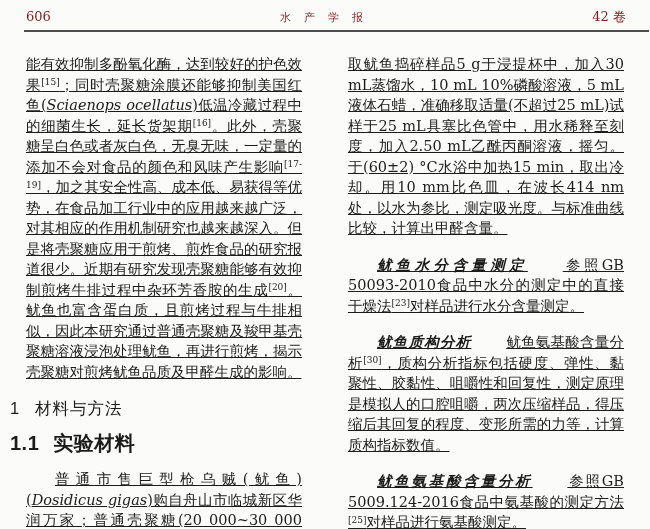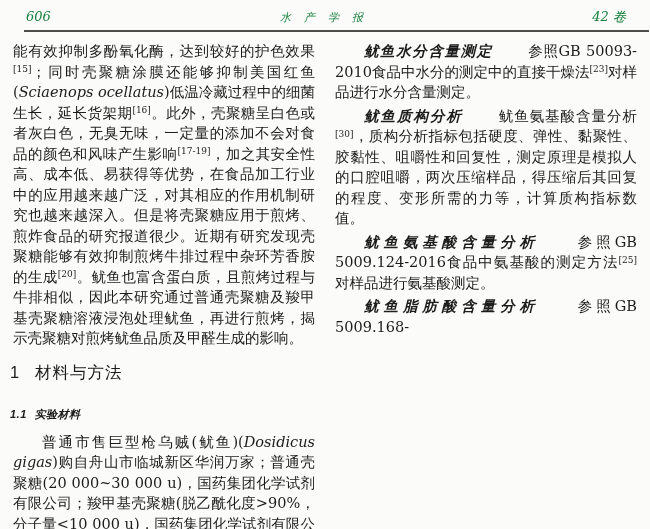--- a/index.html
+++ b/index.html
@@ -4,51 +4,51 @@
 <style>
   html,body{margin:0;padding:0;}
   body{
     width:650px;height:529px;overflow:hidden;
     background:#fbfbf9;color:#1c1c1c;
     font-family:"DejaVu Serif","Liberation Serif",serif;
   }
   .page{width:650px;height:529px;box-sizing:border-box;}
   .header{
     display:flex;justify-content:space-between;align-items:baseline;
-    padding:8px 24px 0 26px;font-size:13px;color:#15803d;font-style:italic;
+    padding:8px 24px 0 26px;font-size:13px;color:#7f1d1d;
   }
   .jtitle{letter-spacing:13px;font-size:11px;padding-left:13px;}
   .rule{border:0;border-top:2px solid #4c4c4c;margin:4px 1px 0 24px;height:0;}
   .columns{
     display:flex;gap:14px;padding:6px 6px 0 10px;box-sizing:border-box;
   }
   .col{
     width:308px;min-width:308px;
     font-size:14.5px;line-height:20.5px;
     text-align:justify;text-justify:inter-ideograph;
   }
-  p.para{margin:3px;}
+  p.para{margin:16px;text-decoration:underline;}
   p.indent{text-indent:2em;}
   sup.ref{
     font-size:9px;line-height:0;vertical-align:baseline;
     position:relative;top:-0.5em;letter-spacing:0;
   }
   .lat{font-style:italic;}
   .kai{font-weight:700;font-style:italic;letter-spacing:1px;}
   .gap{display:inline-block;width:2.4em;}
   .h1{
     font-family:"Liberation Sans","DejaVu Sans",sans-serif;
     font-size:16.5px;font-weight:400;letter-spacing:1px;
     margin:13px 0 9px 0;text-align:left;text-indent:0;
   }
   .h1 .hnum{margin-right:0.9em;}
   .h2{
     font-family:"Liberation Sans","DejaVu Sans",sans-serif;
-    font-size:11px;font-weight:700;letter-spacing:0.5px;
-    margin:22px 0 7px 0;text-align:left;text-indent:0;font-style:italic;
+    font-size:20px;font-weight:700;letter-spacing:0.5px;
+    margin:14px 0 7px 0;text-align:left;text-indent:0;
   }
   .h2 .hnum{margin-right:0.7em;}
 </style>
 </head>
 <body>
 
 <div class="page">
   <div class="header">
     <span>606</span>
     <span class="jtitle">水产学报</span>
@@ -56,19 +56,20 @@
   </div>
   <div class="rule"></div>
   <div class="columns">
     <div class="col" id="col-left">
         <p class="para"><span>能有效抑制多酚氧化酶，达到较好的护色效果</span><sup class="ref">[15]</sup><span>；同时壳聚糖涂膜还能够抑制美国红鱼(</span><span class="lat">Sciaenops ocellatus</span><span>)低温冷藏过程中的细菌生长，延长货架期</span><sup class="ref">[16]</sup><span>。此外，壳聚糖呈白色或者灰白色，无臭无味，一定量的添加不会对食品的颜色和风味产生影响</span><sup class="ref">[17-19]</sup><span>，加之其安全性高、成本低、易获得等优势，在食品加工行业中的应用越来越广泛，对其相应的作用机制研究也越来越深入。但是将壳聚糖应用于煎烤、煎炸食品的研究报道很少。近期有研究发现壳聚糖能够有效抑制煎烤牛排过程中杂环芳香胺的生成</span><sup class="ref">[20]</sup><span>。鱿鱼也富含蛋白质，且煎烤过程与牛排相似，因此本研究通过普通壳聚糖及羧甲基壳聚糖溶液浸泡处理鱿鱼，再进行煎烤，揭示壳聚糖对煎烤鱿鱼品质及甲醛生成的影响。</span></p>
         <div class="h1"><span class="hnum">1</span><span class="htitle">材料与方法</span></div>
         <div class="h2"><span class="hnum">1.1</span><span class="htitle">实验材料</span></div>
         <p class="para indent"><span>普通市售巨型枪乌贼(鱿鱼)(</span><span class="lat">Dosidicus gigas</span><span>)购自舟山市临城新区华润万家；普通壳聚糖(20 000~30 000 u)，国药集团化学试剂有限公司；羧甲基壳聚糖(脱乙酰化度&gt;90%，分子量&lt;10 000 u)，国药集团化学试剂有限公司。</span></p>
       </div>
     <div class="col" id="col-right">
+        <p class="para"><span>取鱿鱼捣碎样品5 g于浸提杯中，加入30 mL蒸馏水，10 mL 10%磷酸溶液，5 mL液体石蜡，准确移取适量(不超过25 mL)试样于25 mL具塞比色管中，用水稀释至刻度，加入2.50 mL乙酰丙酮溶液，摇匀。于(60±2) °C水浴中加热15 min，取出冷却。用10 mm比色皿，在波长414 nm处，以水为参比，测定吸光度。与标准曲线比较，计算出甲醛含量。</span></p>
         <p class="para indent"><span class="kai">鱿鱼水分含量测定</span><span class="gap"></span><span>参照GB 50093-2010食品中水分的测定中的直接干燥法</span><sup class="ref">[23]</sup><span>对样品进行水分含量测定。</span></p>
         <p class="para indent"><span class="kai">鱿鱼质构分析</span><span class="gap"></span><span>鱿鱼氨基酸含量分析</span><sup class="ref">[30]</sup><span>，质构分析指标包括硬度、弹性、黏聚性、胶黏性、咀嚼性和回复性，测定原理是模拟人的口腔咀嚼，两次压缩样品，得压缩后其回复的程度、变形所需的力等，计算质构指标数值。</span></p>
         <p class="para indent"><span class="kai">鱿鱼氨基酸含量分析</span><span class="gap"></span><span>参照GB 5009.124-2016食品中氨基酸的测定方法</span><sup class="ref">[25]</sup><span>对样品进行氨基酸测定。</span></p>
         <p class="para indent"><span class="kai">鱿鱼脂肪酸含量分析</span><span class="gap"></span><span>参照GB 5009.168-</span></p>
       </div>
   </div>
 </div>
 
 </body></html>

